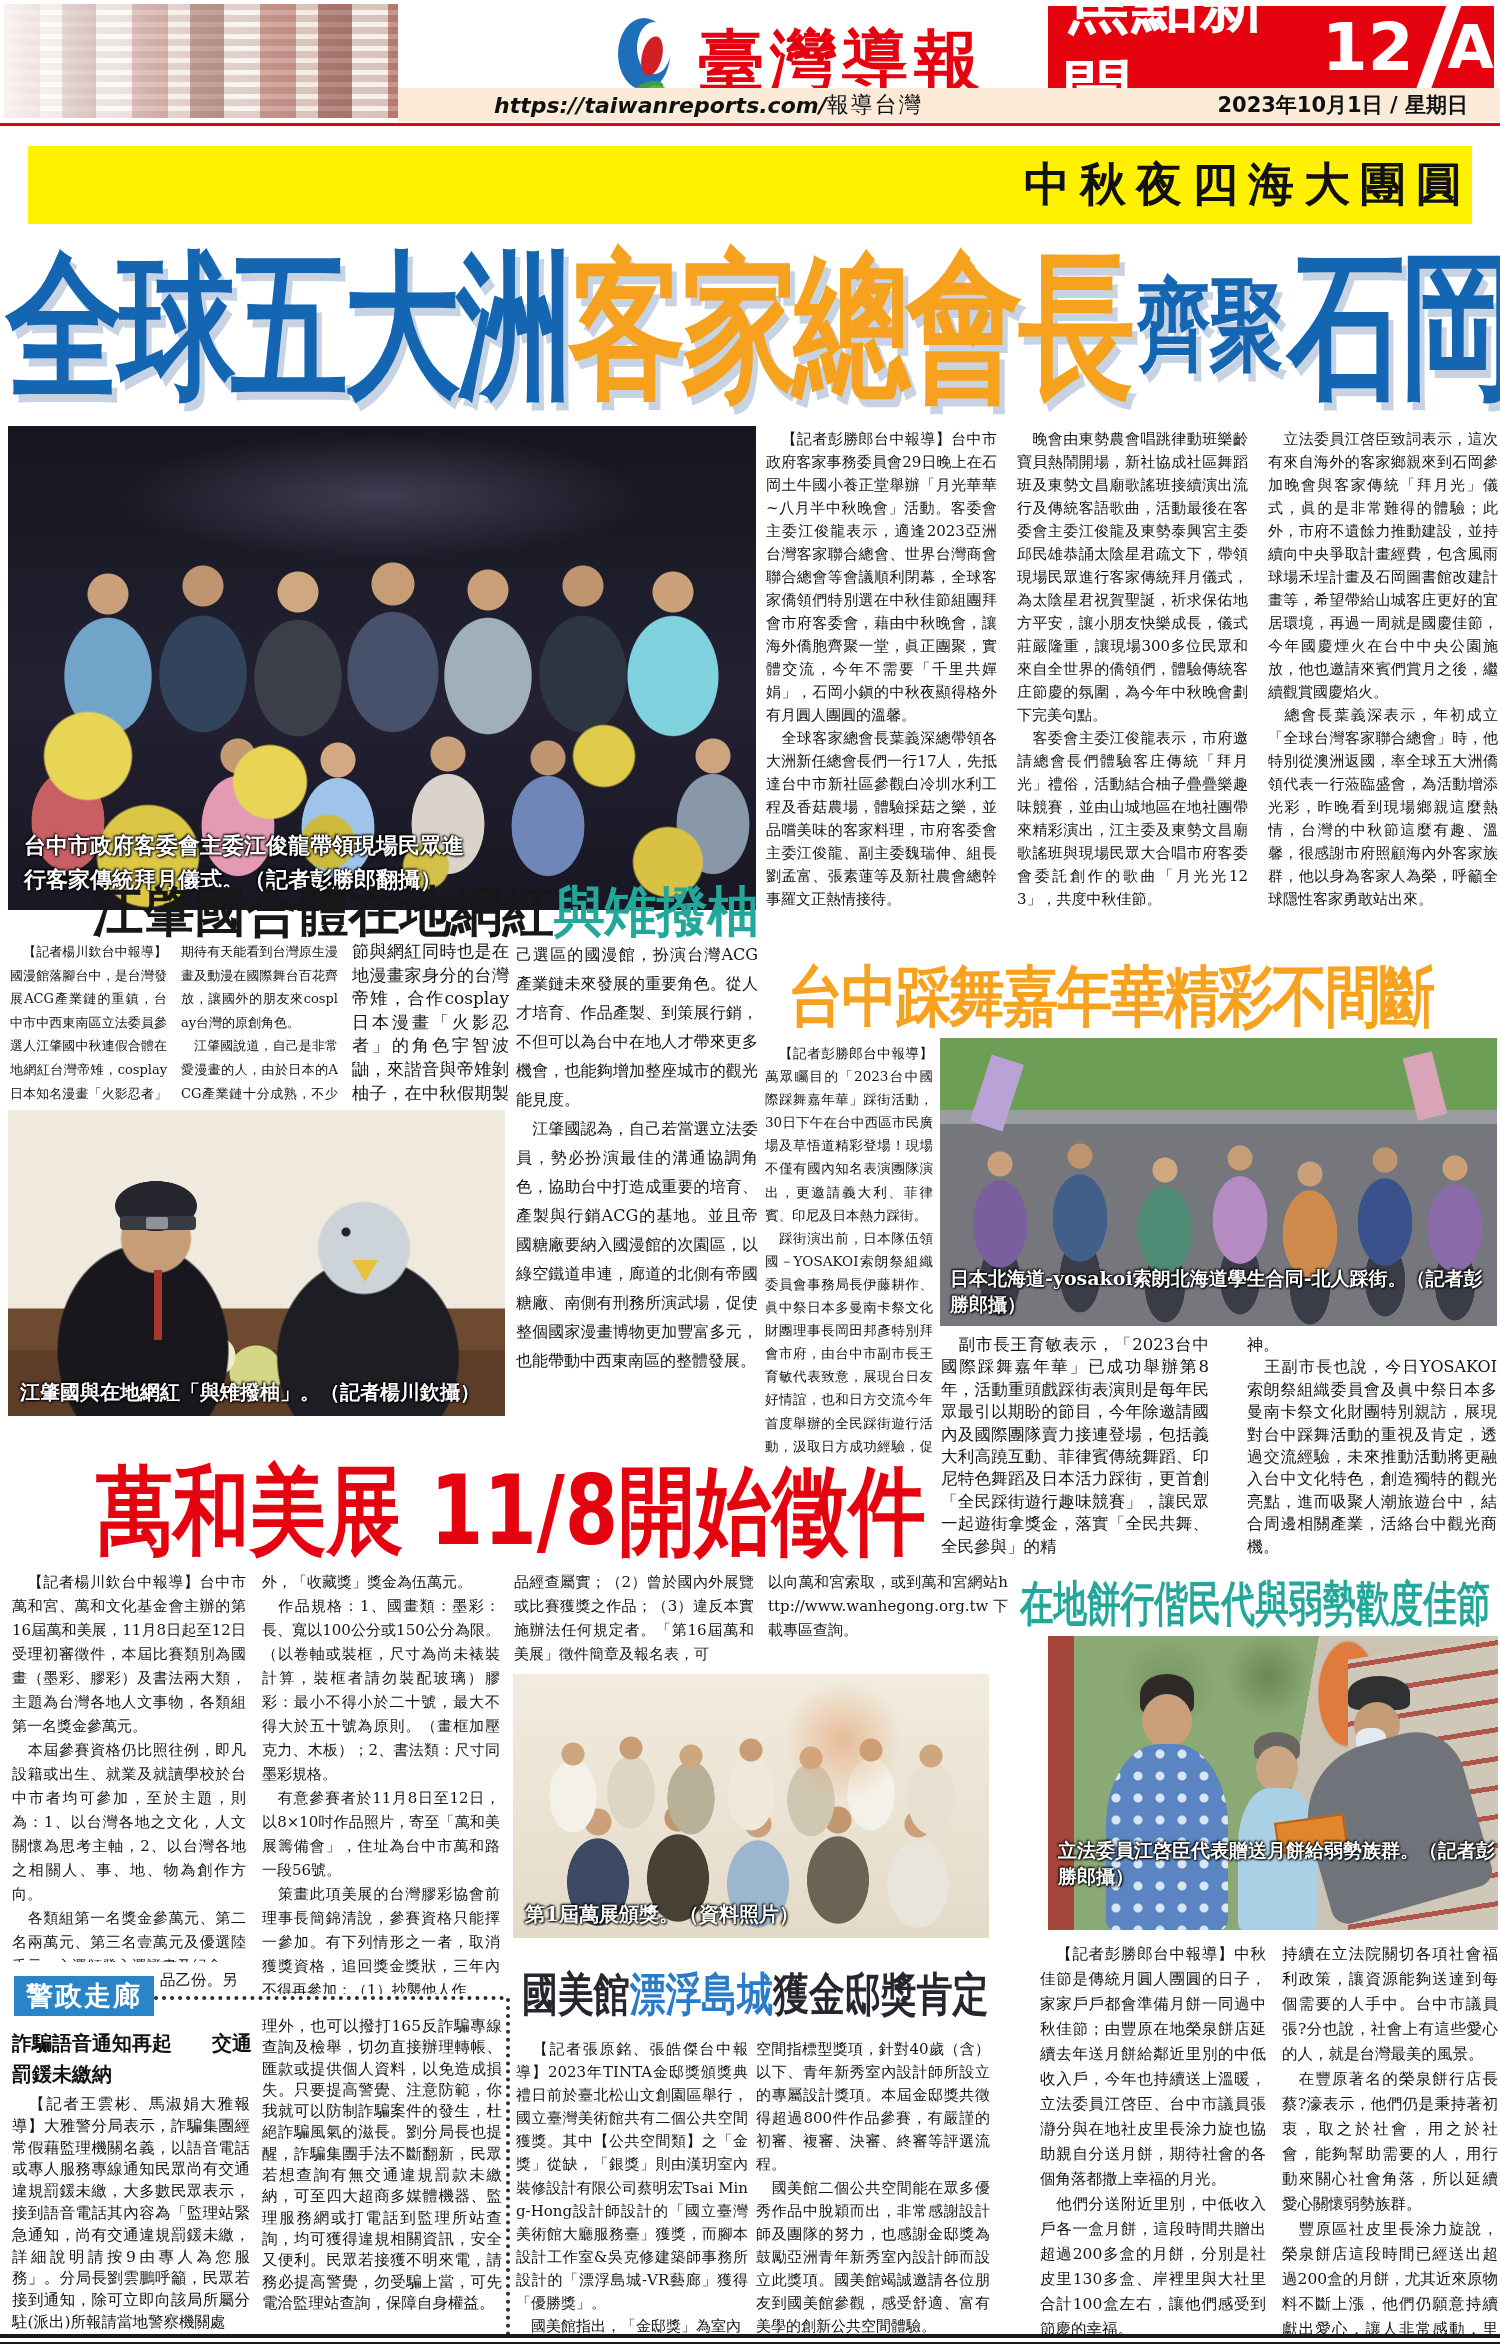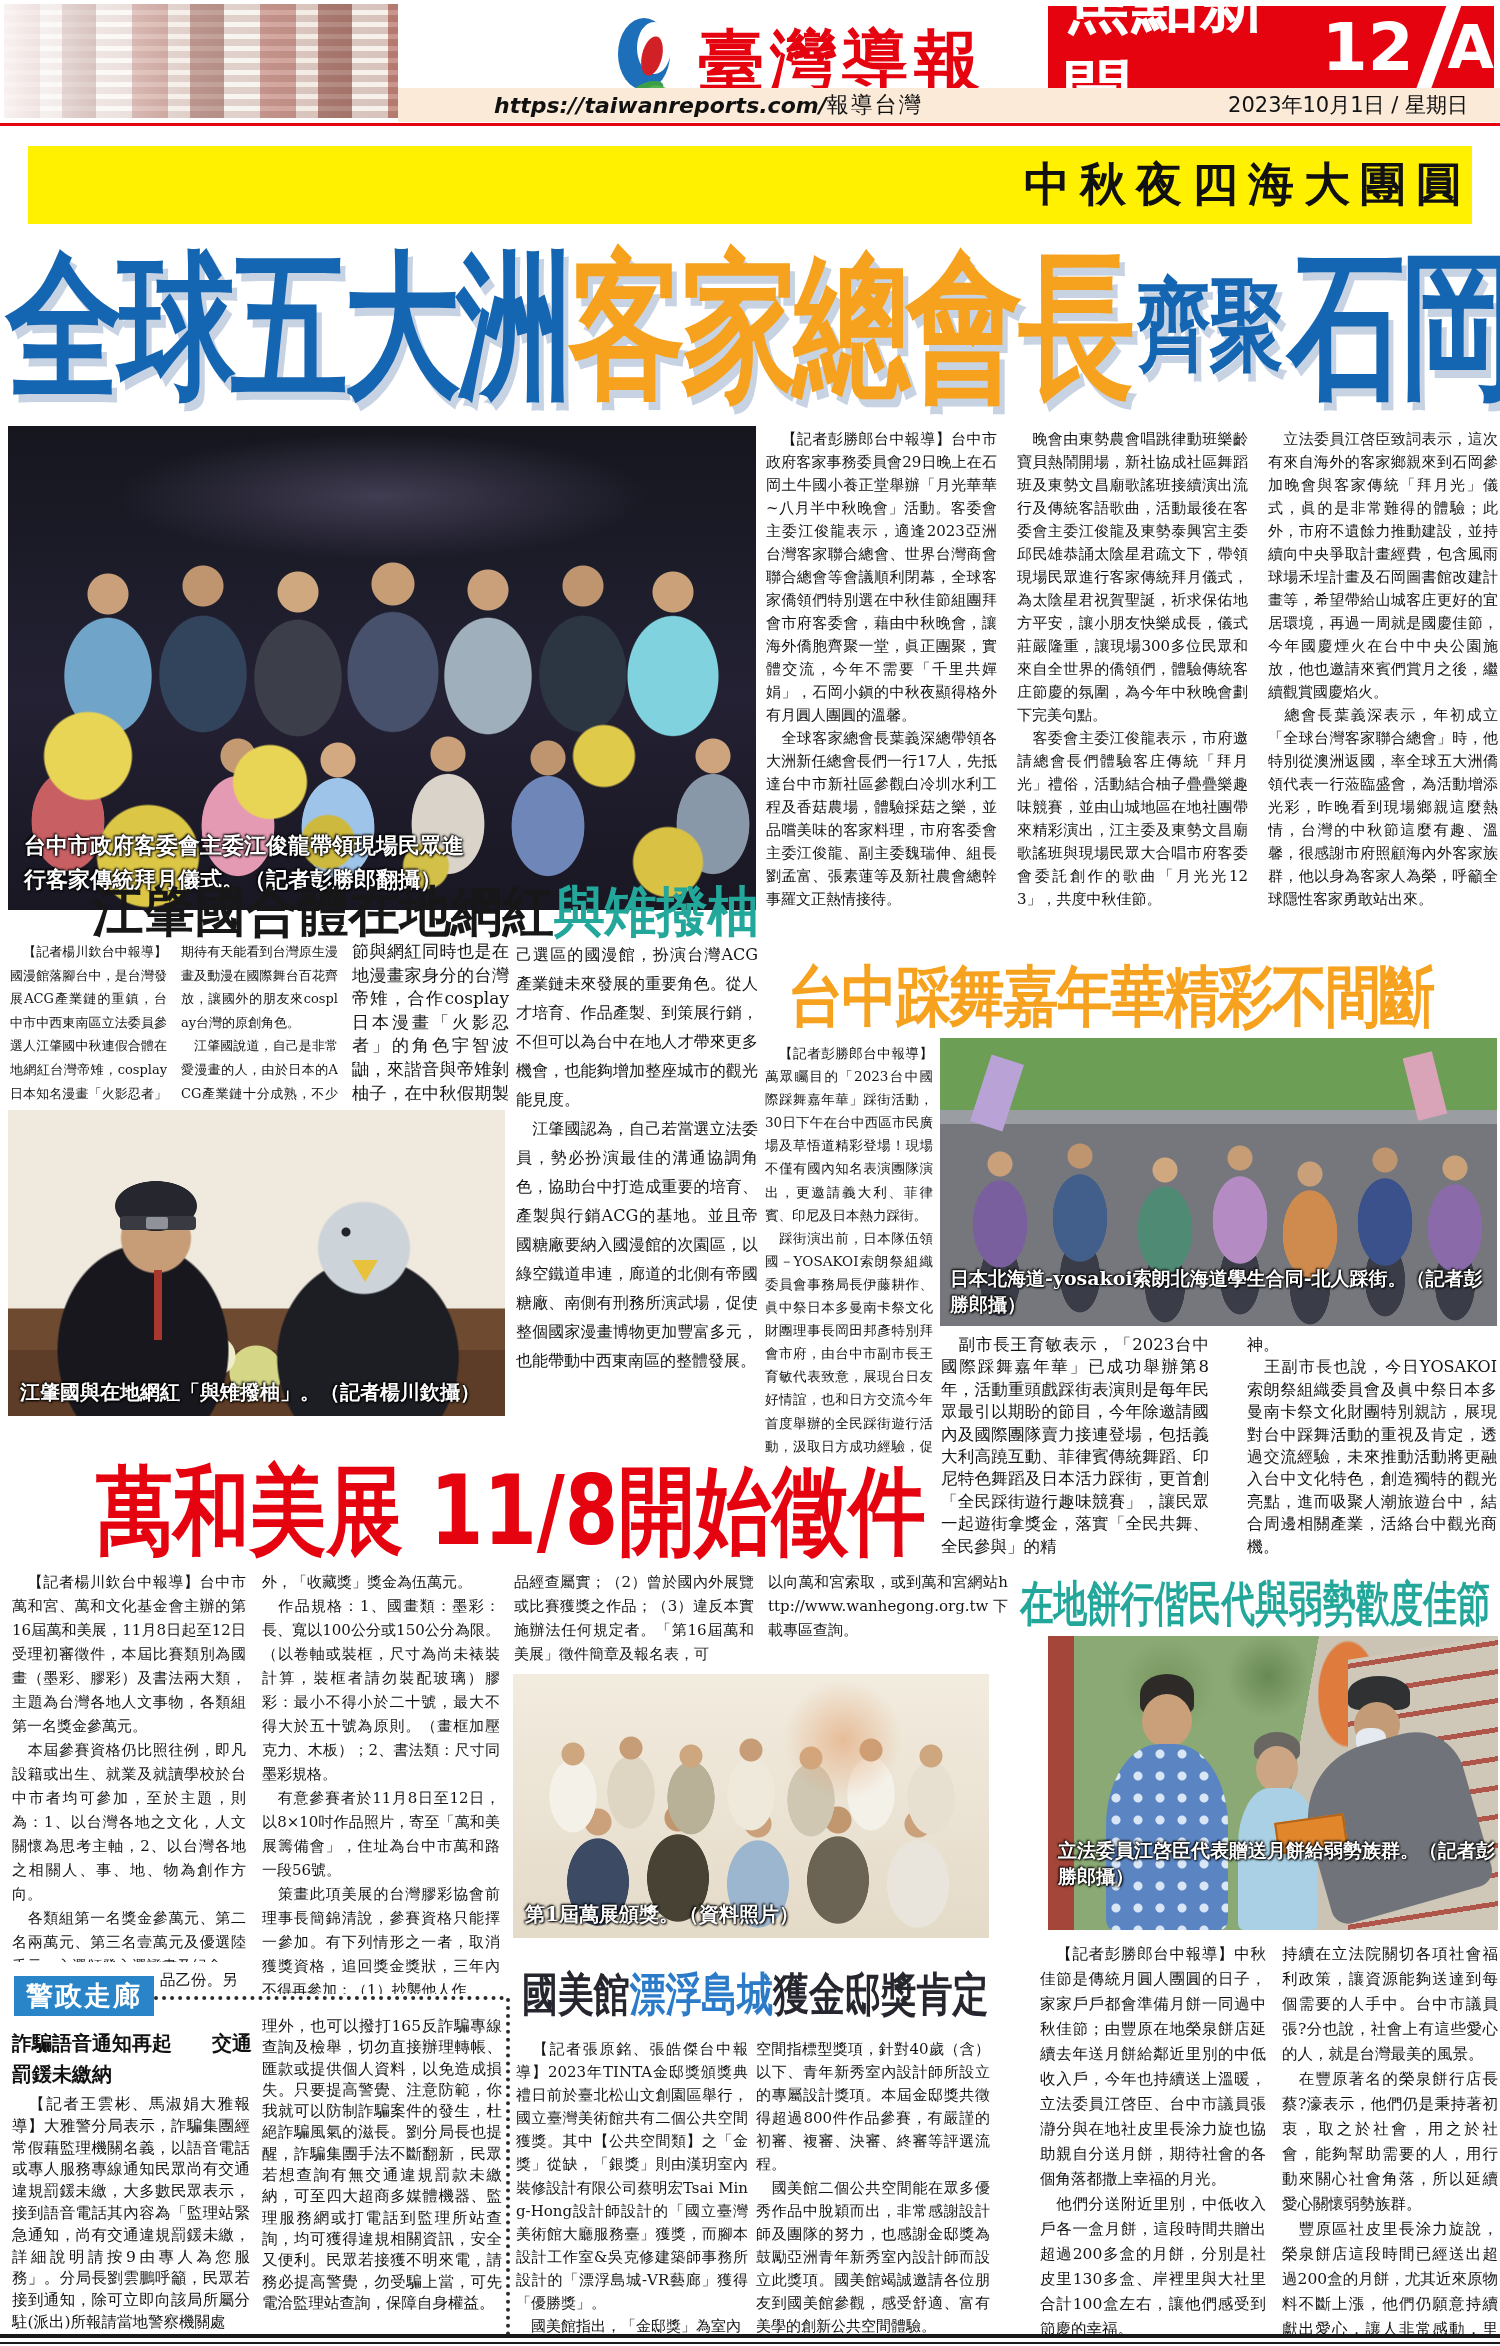--- a/index.html
+++ b/index.html
@@ -157,21 +157,21 @@
   <div class="abs sans" style="left:1048px;top:6px;width:446px;height:82px;background:var(--brand-red);color:#fff;display:flex;align-items:center;overflow:hidden;">
     <span style="font-size:66px;font-weight:900;letter-spacing:2px;margin-left:16px;">焦點新聞</span>
     <span style="font-size:66px;font-weight:900;margin-left:22px;">12</span>
     <span class="shape" style="left:382px;top:-14px;width:14px;height:120px;background:#fff;transform:rotate(20deg);"></span>
     <span style="font-size:60px;font-weight:900;margin-left:34px;">A</span>
   </div>
 
   <div class="abs sans" style="left:398px;top:88px;width:1102px;height:34px;background:var(--cream);display:flex;align-items:center;">
     <span style="margin-left:96px;font-size:22px;font-weight:700;font-style:italic;color:#111;">https://taiwanreports.com/</span>
     <span style="font-size:22px;color:#111;letter-spacing:2px;">報導台灣</span>
-    <span style="margin-left:auto;margin-right:32px;font-size:21px;font-weight:400;color:#111;text-align:center;">2023年10月1日 / 星期日</span>
+    <span style="margin-left:auto;margin-right:32px;font-size:21px;font-weight:700;color:#111;text-align:center;">2023年10月1日 / 星期日</span>
   </div>
   <div class="abs" style="left:0;top:123px;width:1500px;height:3px;background:var(--brand-red);"></div>
 
   <div class="abs sans" style="left:28px;top:146px;width:1444px;height:78px;background:var(--banner-yellow);display:flex;align-items:center;justify-content:flex-end;">
     <span style="font-size:46px;font-weight:900;letter-spacing:10px;color:#111;">中秋夜四海大團圓</span>
   </div>
 
   <div class="abs sans hl" style="left:6px;top:240px;height:172px;font-size:158px;line-height:168px;letter-spacing:-6px;transform:scaleX(0.74);display:flex;align-items:center;text-shadow:7px 8px 0 #c7d3e3;">
     <span style="color:var(--headline-blue);">全球五大洲</span>
     <span style="color:var(--headline-orange);">客家總會長</span>

